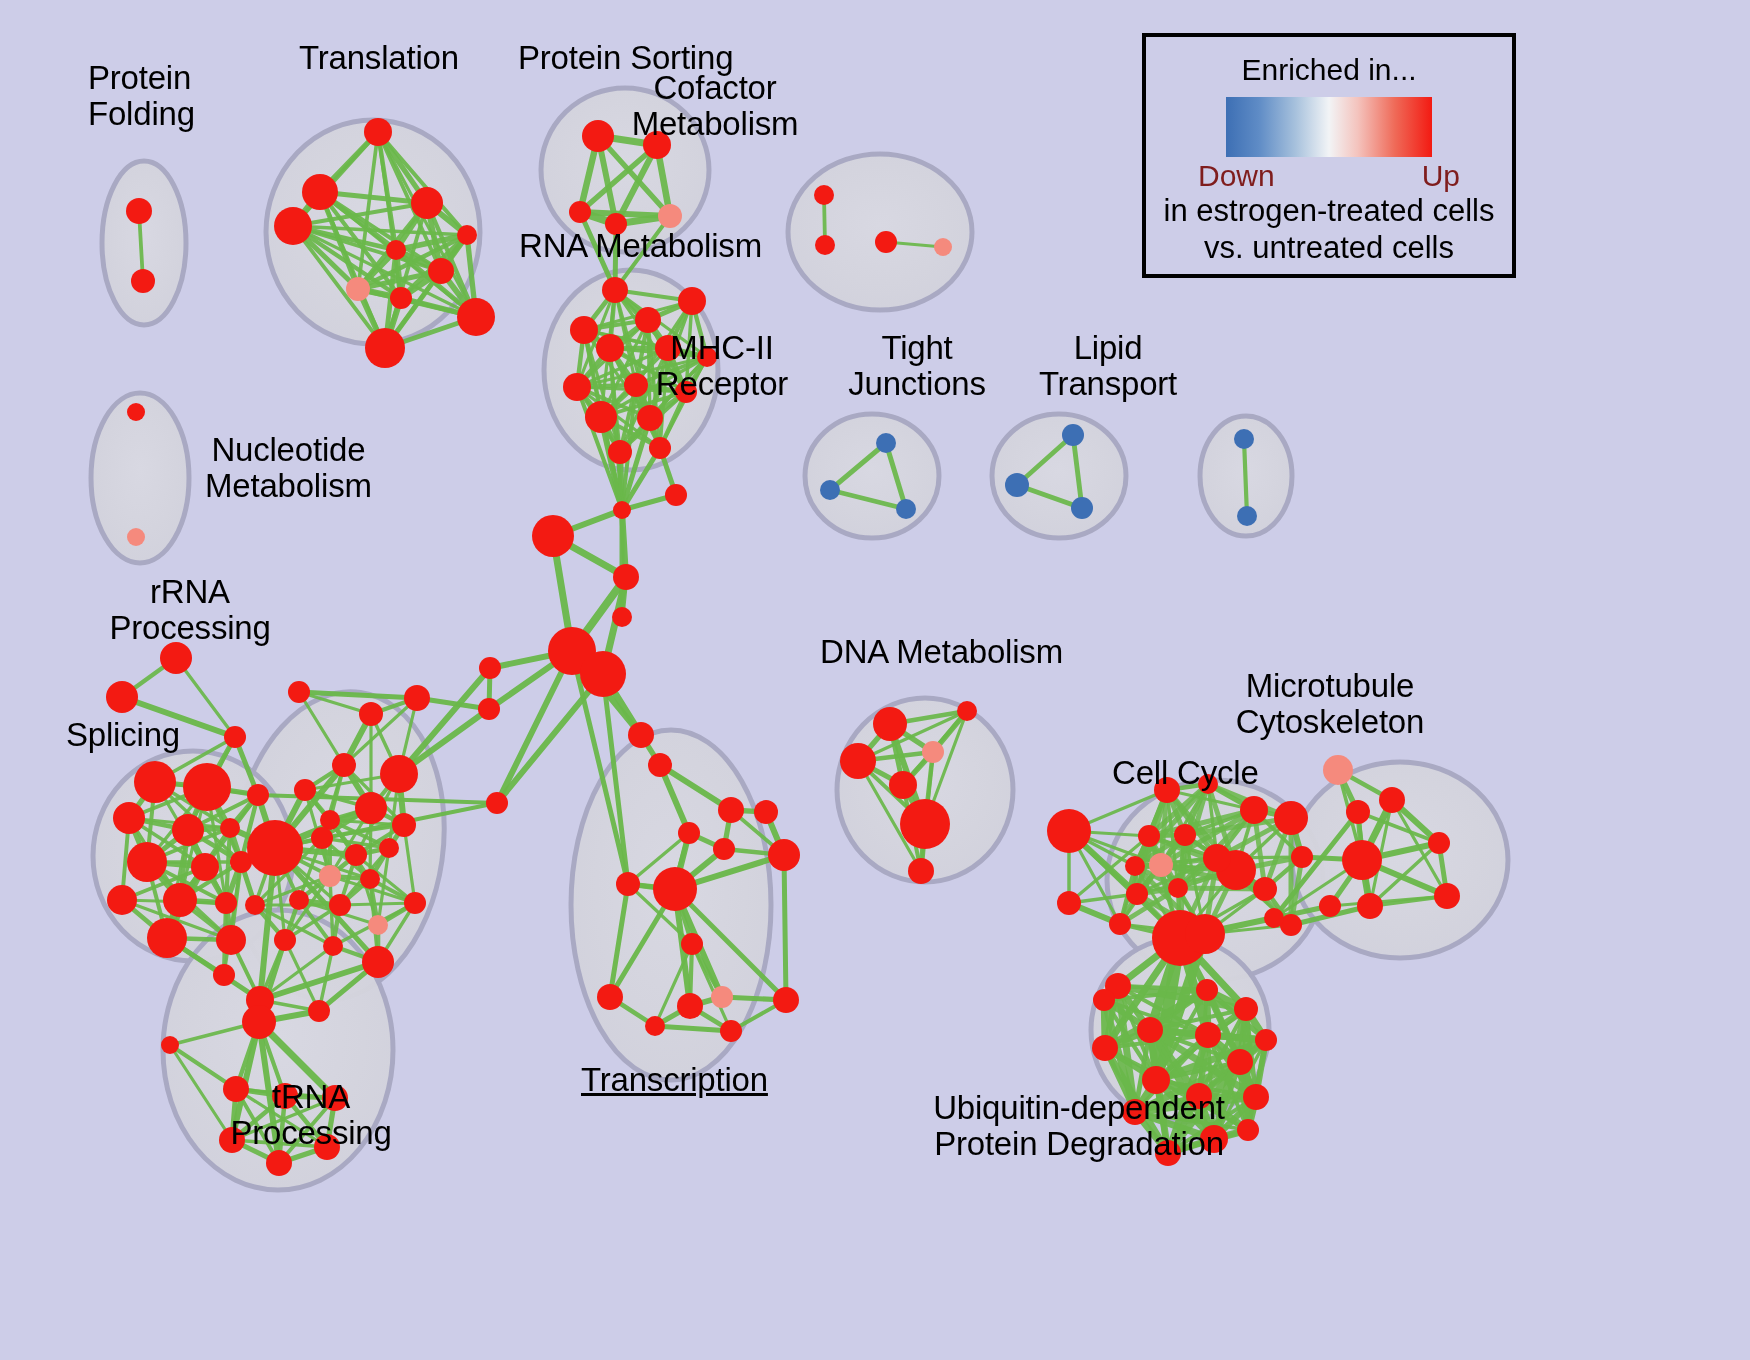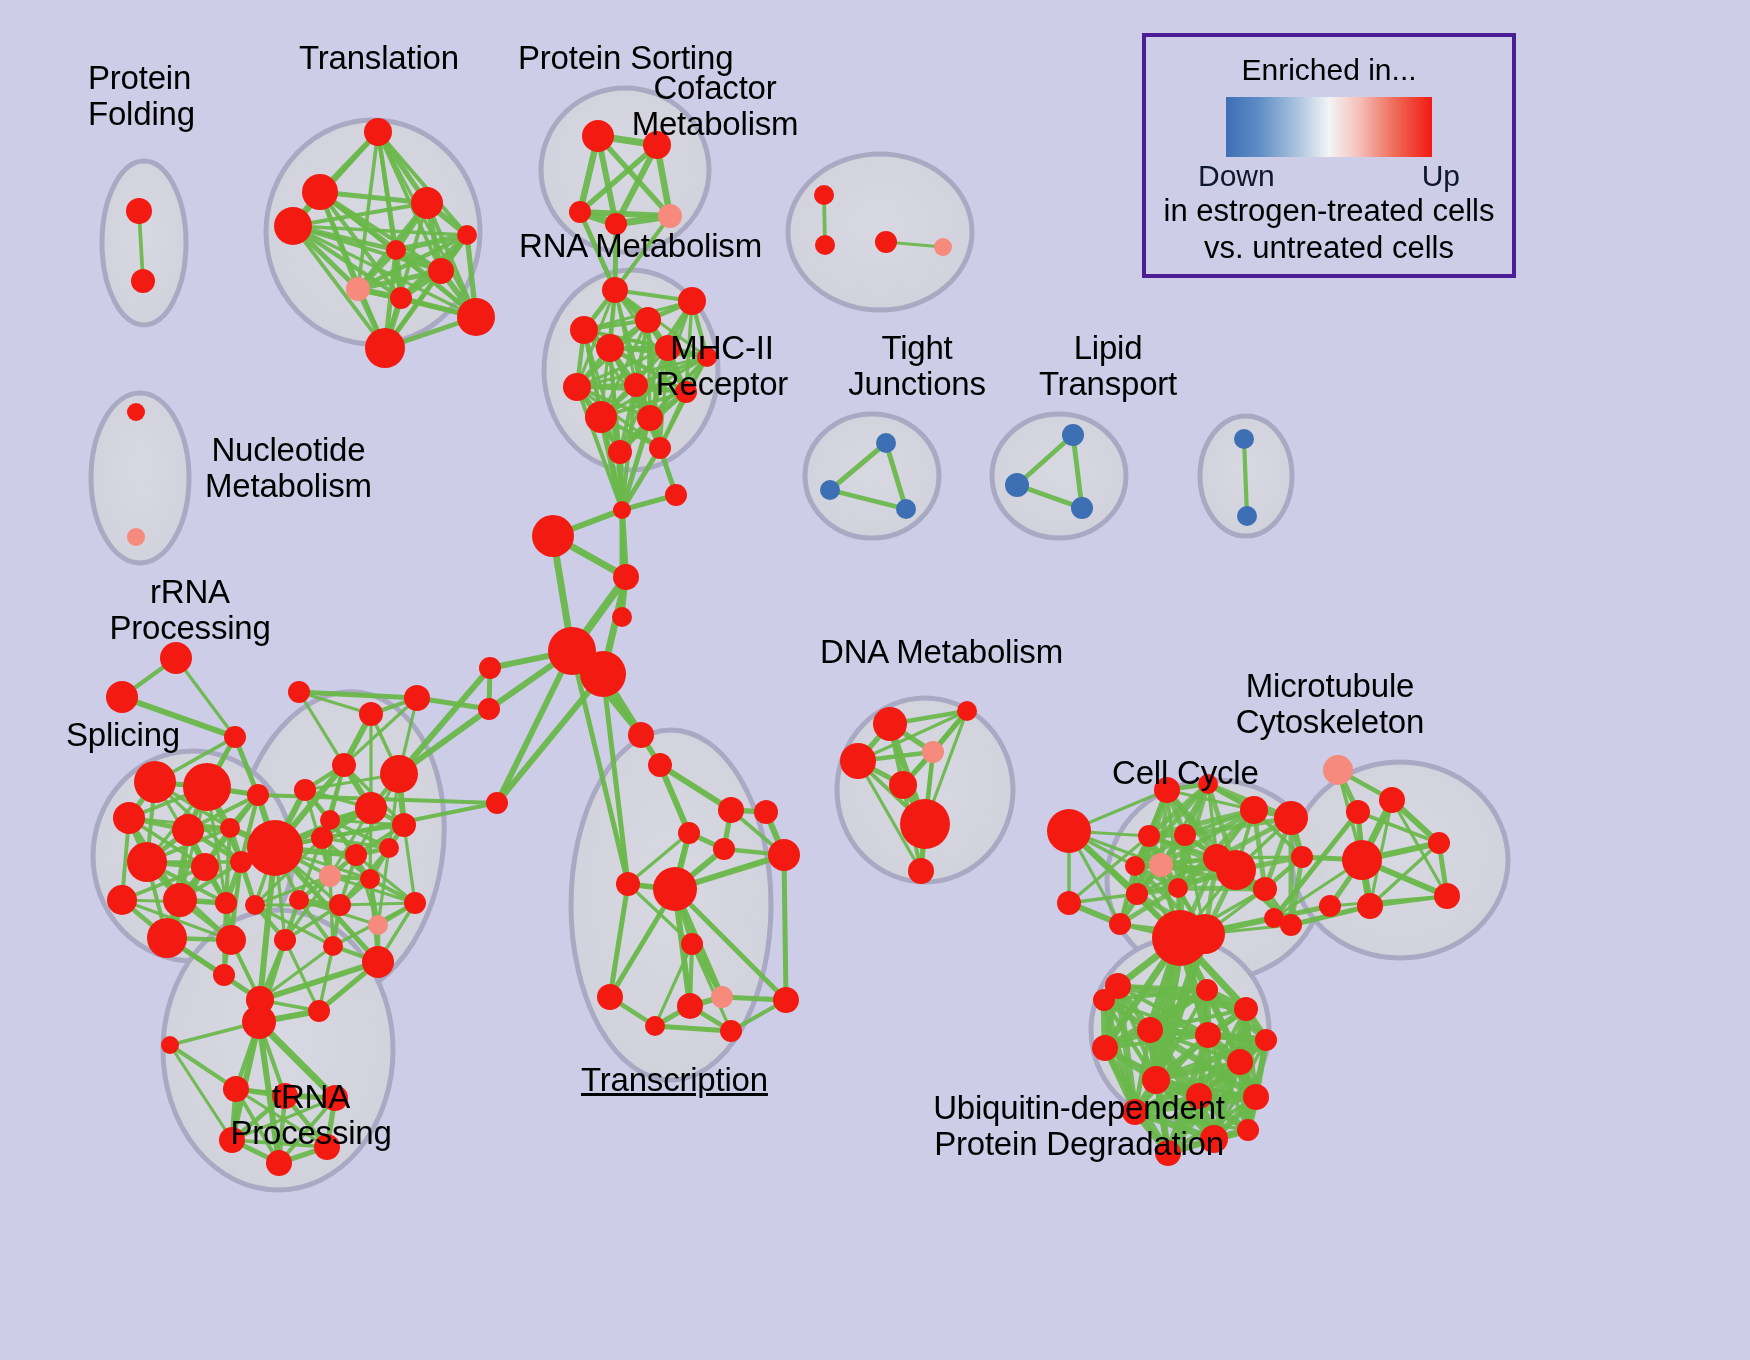--- a/index.html
+++ b/index.html
@@ -22,38 +22,38 @@
     letter-spacing:-0.2px;
   }
   .cluster-label.c{text-align:center;}
   .cluster-label.l{text-align:left;}
 
   #legend{
     position:absolute;
     left:1142px;top:33px;
     width:374px;height:245px;
     background:#cdcde8;
-    border:4px solid #4c1d95;
+    border:4px solid #000000;
     box-sizing:border-box;
   }
   #legend .lg-title{
     text-align:center;
     font-size:30px;
     margin-top:16px;
     color:#000;
   }
   #legend .lg-bar{
     margin:10px auto 0 auto;
     width:206px;height:60px;
     background:linear-gradient(to right,#3d6fb4 0%,#5f8cc6 16%,#a8c2dd 34%,#f2f4f6 50%,#f4c3bd 64%,#ef6a58 82%,#f31a12 100%);
   }
   #legend .lg-ends{
     position:relative;
     width:262px;margin:2px auto 0 auto;
-    font-size:30px;color:#0f172a;
+    font-size:30px;color:#7f1d1d;
     display:flex;justify-content:space-between;align-items:center;
   }
   #legend .lg-sub{
     text-align:center;font-size:31px;color:#000;margin-top:0;line-height:1.18;
   }
 </style>
 </head>
 <body>
 
 <div id="stage">

